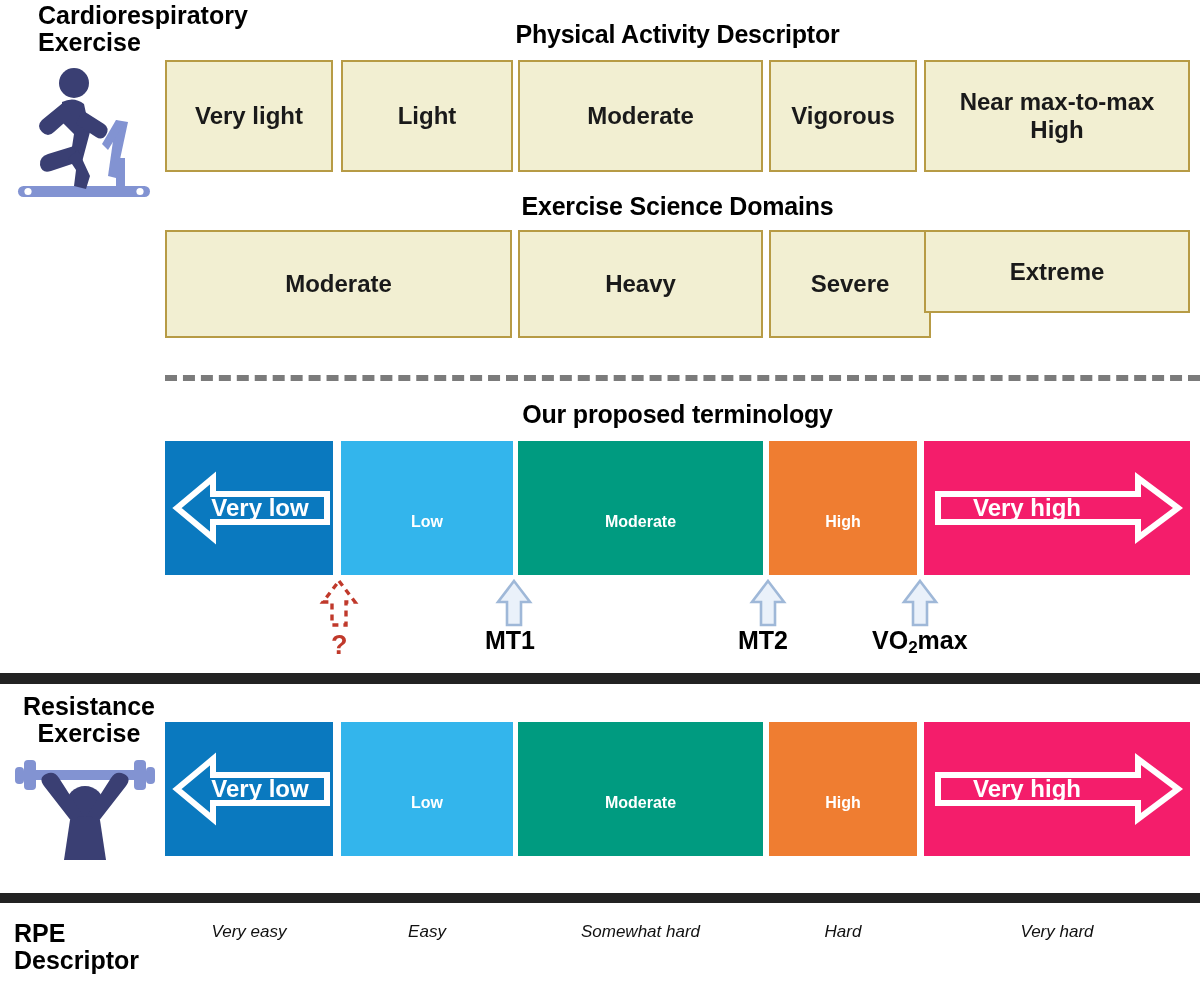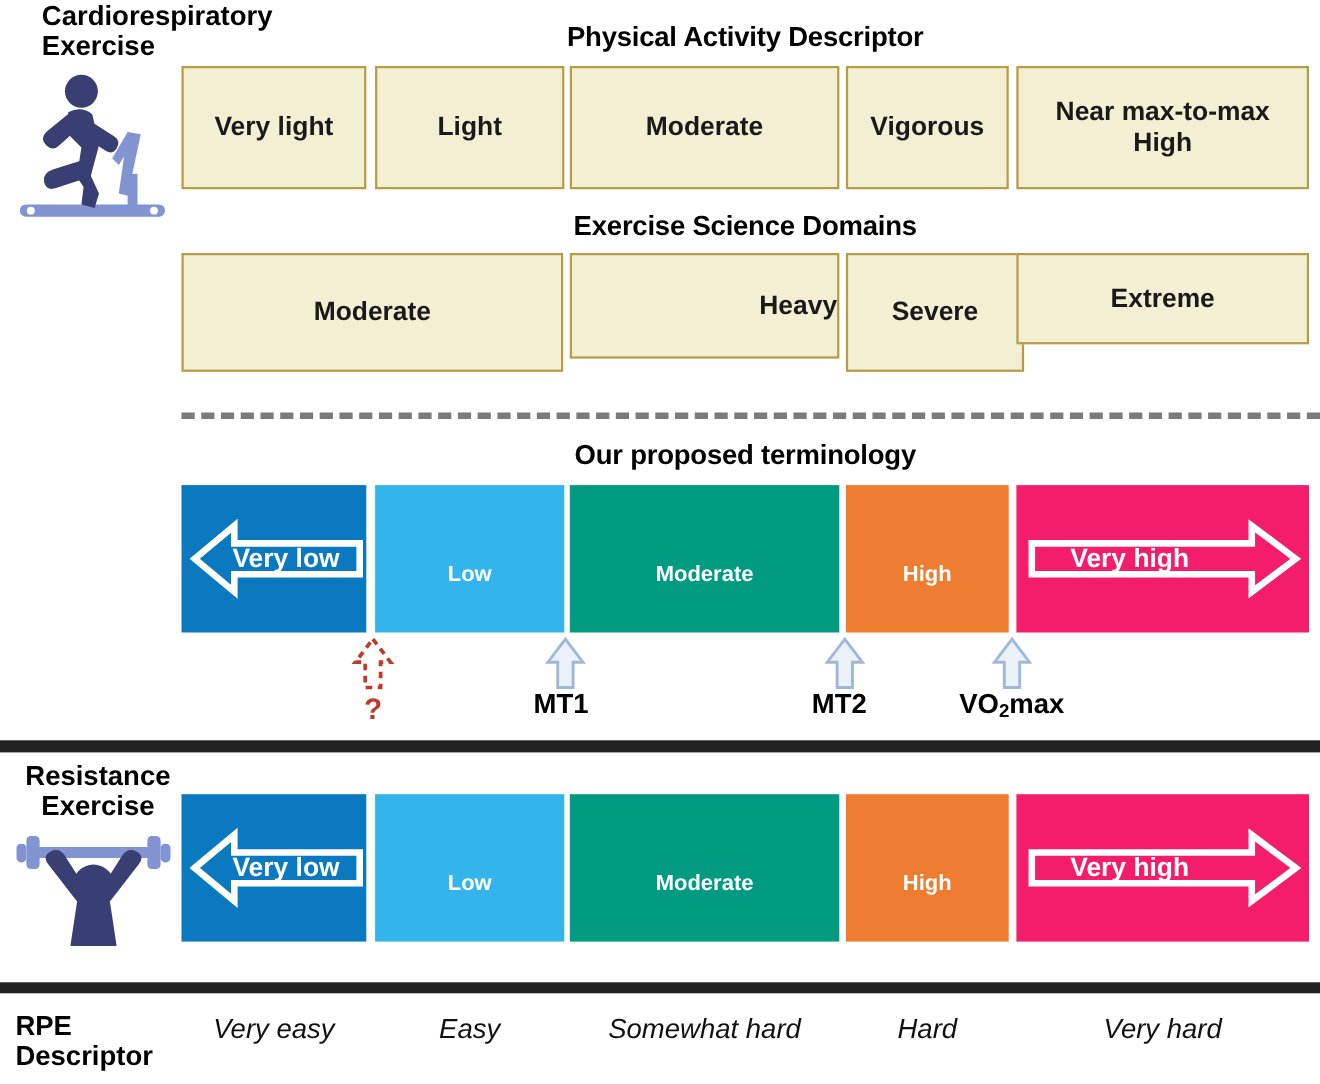--- a/index.html
+++ b/index.html
@@ -15,35 +15,35 @@
   
   .row-label{font-weight:bold;font-size:25px;line-height:1.08;color:#000;}
 
   
   .cream-box{background:#F2EFD2;border:2px solid #B79B45;box-sizing:border-box;
              display:flex;align-items:center;justify-content:center;text-align:center;}
   .cream-box span{font-weight:bold;font-size:24px;color:#1a1a1a;line-height:1.16;}
 
   
   .band{box-sizing:border-box;display:flex;align-items:center;justify-content:center;}
-  .band span{font-weight:bold;font-size:20px;color:#ffffff;position:relative;z-index:3;margin-top:28px;}
+  .band span{font-weight:bold;font-size:16px;color:#ffffff;position:relative;z-index:3;margin-top:28px;}
 
   
   .dashed-sep{border-top:6px dashed #7b7b7b;}
 
   
   .black-rule{background:#222222;}
 
   
   .marker-label{font-weight:bold;font-size:25px;color:#000;white-space:nowrap;}
   .marker-label sub{font-size:17px;vertical-align:baseline;position:relative;top:4px;}
   .q-mark{font-weight:bold;font-size:27px;color:#C0392B;}
 
   
-  .rpe{font-style:italic;font-size:25px;color:#111;text-align:center;white-space:nowrap;}
+  .rpe{font-style:italic;font-size:17px;color:#111;text-align:center;white-space:nowrap;}
 
   svg{display:block;overflow:visible;}
 </style>
 </head>
 <body>
 
 <div class="abs row-label" style="left:18px;top:2px;width:250px;margin-left:20px;">
   <div>Cardiorespiratory</div>
   <div>Exercise</div>
 </div>
@@ -86,21 +86,21 @@
     <span style="display:block">Near max-to-max</span>
     <span style="display:block">High</span>
   </span>
 </div>
 
 <div class="abs sect-title" style="left:165px;top:192px;width:1025px;">Exercise Science Domains</div>
 
 <div class="abs cream-box" style="left:165px;top:230px;width:347px;height:108px;">
   <span>Moderate</span>
 </div>
-<div class="abs cream-box" style="left:518px;top:230px;width:245px;height:96px;justify-content:flex-end;">
+<div class="abs cream-box" style="left:518px;top:230px;width:245px;height:108px;">
   <span>Heavy</span>
 </div>
 <div class="abs cream-box" style="left:769px;top:230px;width:162px;height:108px;">
   <span>Severe</span>
 </div>
 <div class="abs cream-box" style="left:924px;top:230px;width:266px;height:83px;">
   <span>Extreme</span>
 </div>
 
 <div class="abs dashed-sep" style="left:165px;top:375px;width:1035px;height:0;"></div>

